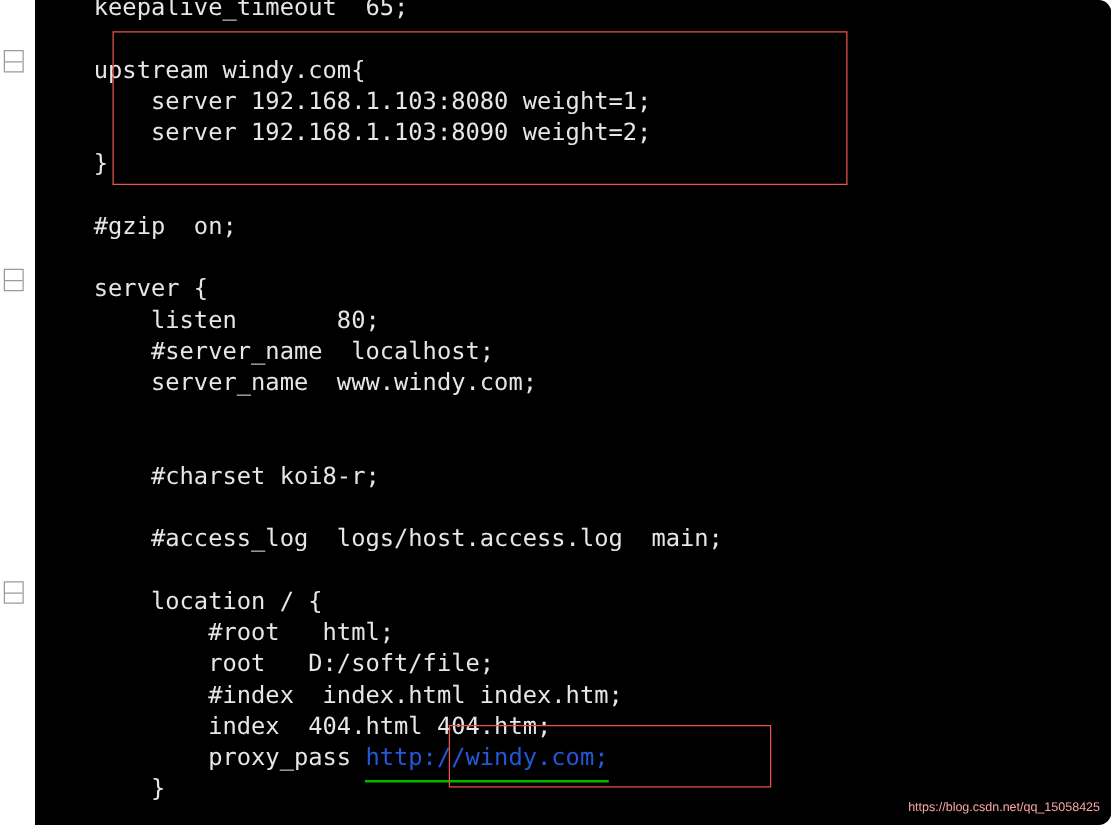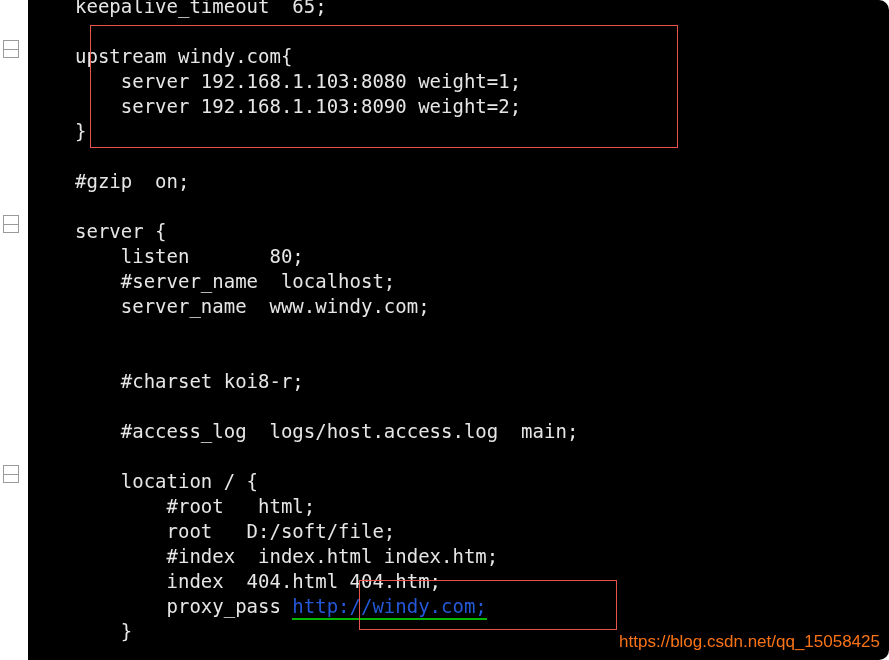--- a/index.html
+++ b/index.html
@@ -68,21 +68,21 @@
     letter-spacing: 0px;
   }
   .code-line {
     height: 25px;
     padding-left: 47px;
     white-space: pre;
   }
   .url-token {
     color: #2458d8;
     border-bottom: 2px solid #03b703;
-    padding-bottom: 1px;
+    padding-bottom: 7px;
     margin-top: 40px;
   }
   
   .annot-box {
     position: absolute;
     border: 1px solid #e8534a;
     box-sizing: border-box;
     pointer-events: none;
   }
   #annot-upstream {
@@ -96,22 +96,22 @@
     top: 580px;
     width: 258px;
     height: 50px;
   }
   
   #watermark {
     position: absolute;
     right: 9px;
     bottom: 8px;
     font-family: "Liberation Sans", sans-serif;
-    font-size: 17px;
-    color: #f97316;
+    font-size: 10px;
+    color: #fca5a5;
     letter-spacing: 0px;
     white-space: nowrap;
   }
 </style>
 </head>
 <body>
 
 <div id="screenshot">
 
   <div id="gutter">

